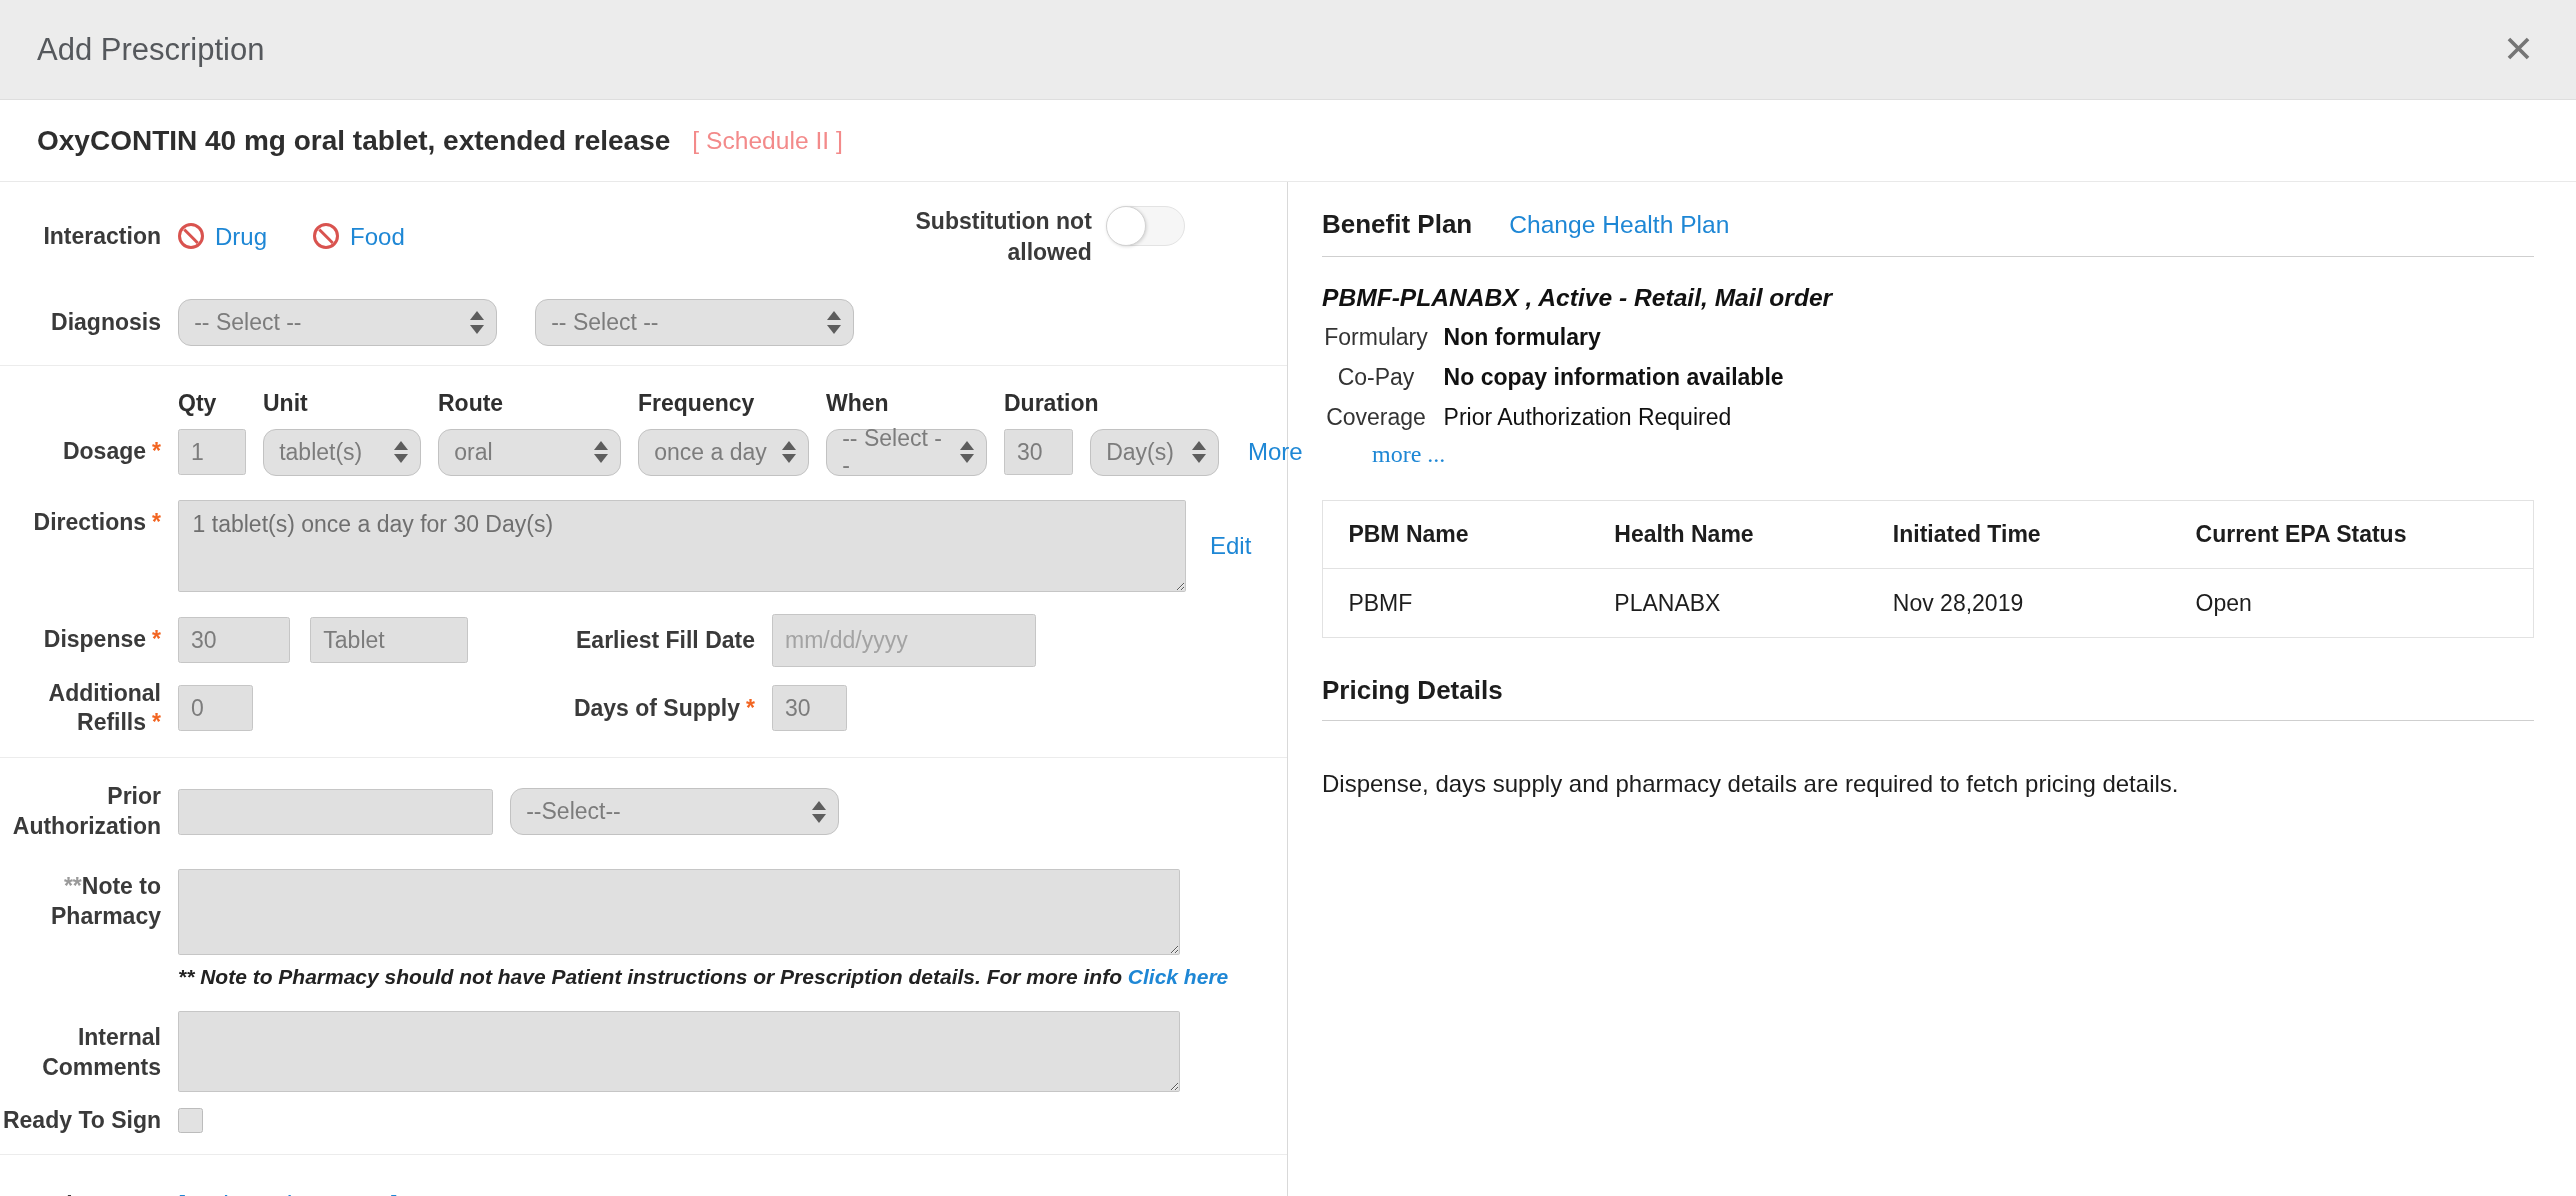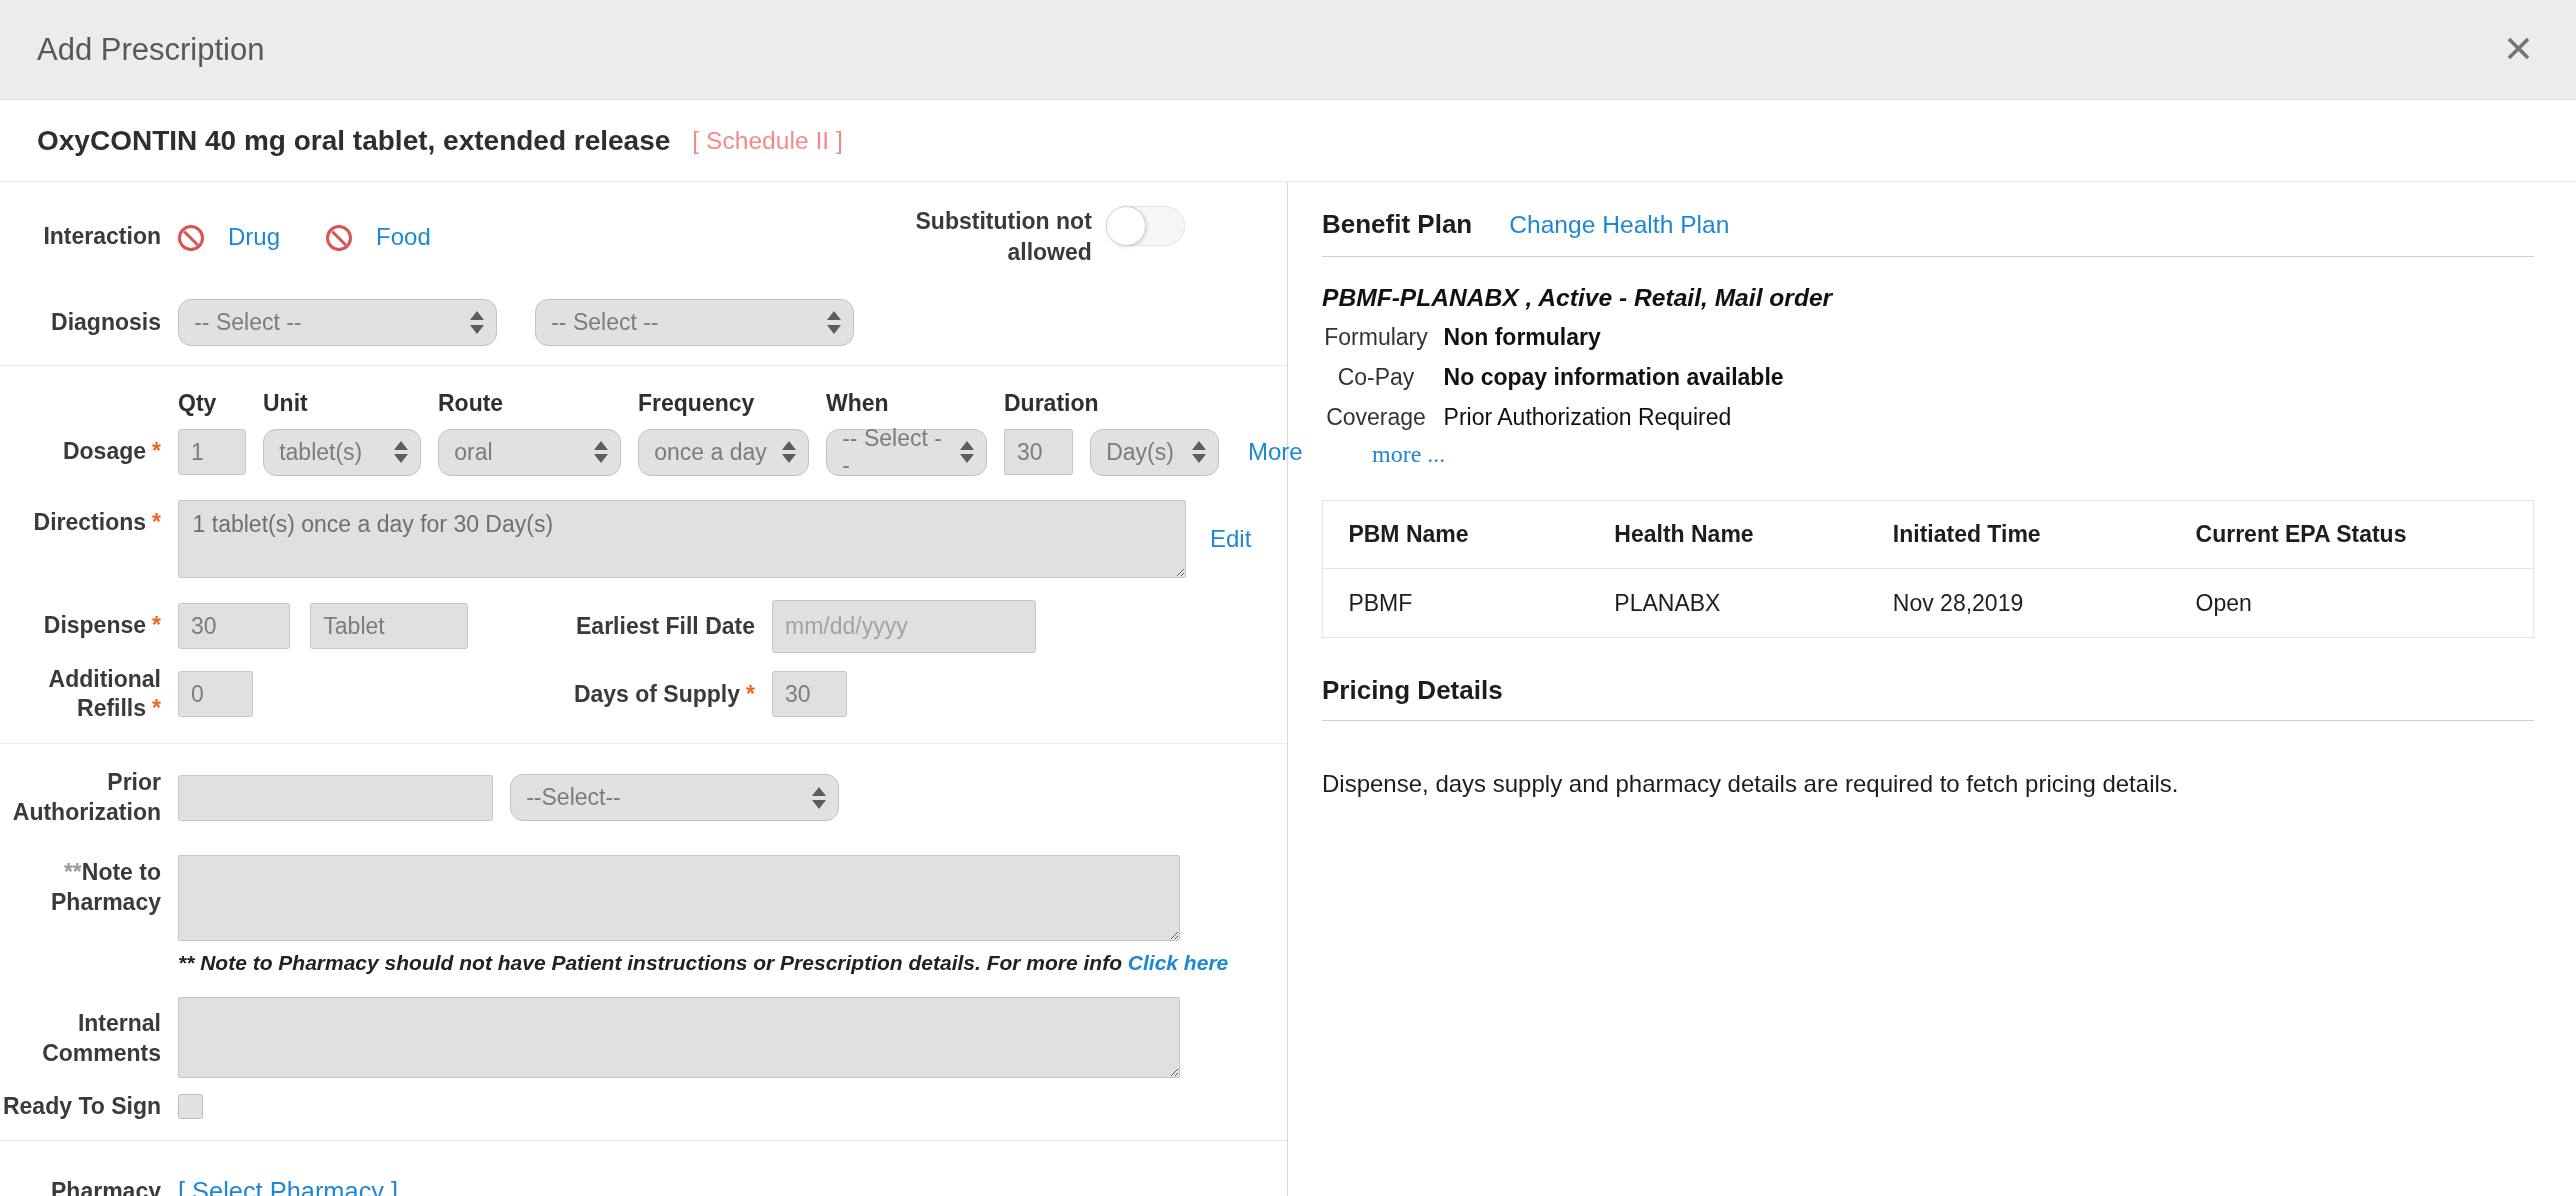--- a/index.html
+++ b/index.html
@@ -45,21 +45,21 @@
   .caret { display:flex; flex-direction:column; gap:4.2px; margin-left:12px; }
   .caret i { display:block; width:0; height:0; border-left:7.6px solid transparent; border-right:7.6px solid transparent; }
   .caret .up   { border-bottom:9.3px solid #5d5d5d; }
   .caret .down { border-top:9.3px solid #5d5d5d; }
 
   
   .no-icon { position:relative; width:26px; height:26px; border:3.4px solid #d9534f;
              border-radius:50%; display:inline-block; }
   .no-icon::before { content:""; position:absolute; width:3.4px; height:18.6px; background:#d9534f;
                      left:50%; top:50%; transform:translate(-50%,-50%) rotate(-45deg); }
-  .inter-link { display:inline-flex; align-items:flex-end; gap:24px; margin-right:46px; cursor:pointer; }
+  .inter-link { display:inline-flex; align-items:flex-start; gap:11px; margin-right:46px; cursor:pointer; }
 
   
   .sub-block { margin-left:auto; display:flex; align-items:flex-start; gap:15.2px; }
   .sub-label { font-size:23px; font-weight:700; color:#3a3a3a; text-align:right; width:191px; line-height:1.35; }
   .toggle { width:78px; height:40px; border-radius:20.3px; background:#f6f6f6; border:1.7px solid #e3e3e3;
             position:relative; cursor:pointer; flex:none; }
   .toggle-knob { position:absolute; left:-1.7px; top:-1.7px; width:40px; height:40px; border-radius:50%;
                  background:#fff; border:0.8px solid #d2d2d2; box-shadow:0.8px 0.8px 3.4px rgba(0,0,0,.15); }
 
   
@@ -209,21 +209,21 @@
               </span>
           </div>
           <span class="link more-link">More</span>
         </div>
       </div>
 
       <div class="frow" style="align-items:center; margin-bottom:22px;">
         <div class="flabel" style="align-self:flex-start; padding-top:8.5px;">
           <span>Directions</span><span class="req">*</span>
         </div>
-        <textarea class="gtext" style="width: 1008px; height: 78px;">1 tablet(s) once a day for 30 Day(s)</textarea>
+        <textarea class="gtext" style="width: 1008px; height: 92px;">1 tablet(s) once a day for 30 Day(s)</textarea>
         <span class="link" style="margin-left:24px;">Edit</span>
       </div>
 
       <div class="frow" style="margin-bottom:12px;">
         <div class="flabel">
           <span>Dispense</span><span class="req">*</span>
         </div>
         <div class="group1">
           <input class="ginput" style="width: 112px;" value="30">
           <input class="ginput" style="width: 158px; margin-left: 20.3px;" value="Tablet">

